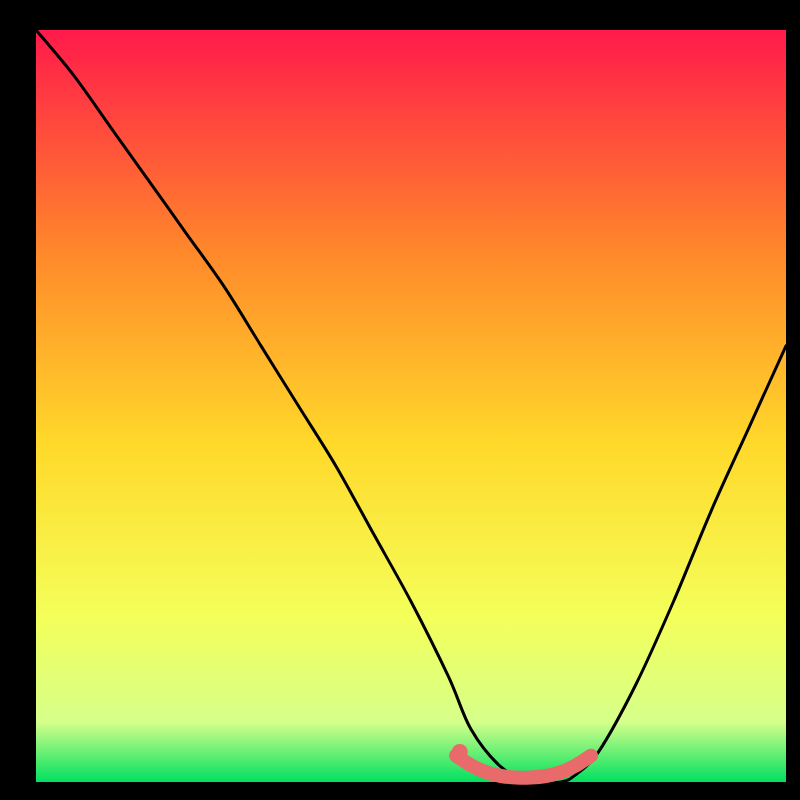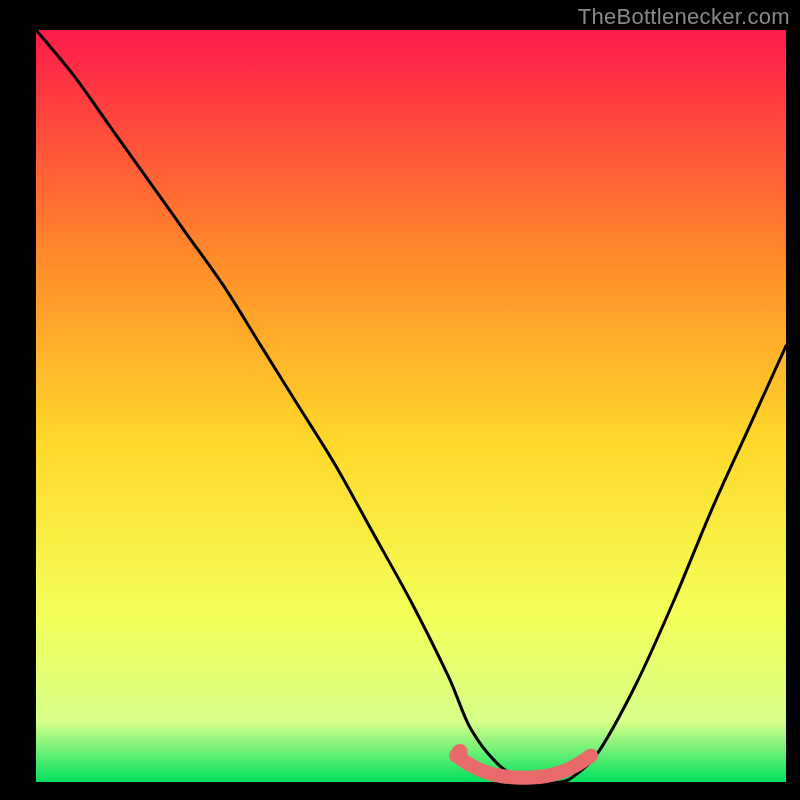--- a/index.html
+++ b/index.html
@@ -24,21 +24,20 @@
     font-size: 22px;
     font-weight: 500;
     letter-spacing: 0.3px;
   }
   svg { display: block; }
 </style>
 </head>
 <body>
 
 <div class="chart-wrap">
-  <div class="attrib">TheBottlenecker.com</div>
   <svg id="svg" width="800" height="800" viewBox="0 0 800 800">
     <defs>
       <linearGradient id="bg-grad" x1="0" y1="0" x2="0" y2="1">
         <stop id="g0" offset="0%" stop-color="#ff1a4b"></stop>
         <stop id="g1" offset="30%" stop-color="#ff8a2a"></stop>
         <stop id="g2" offset="55%" stop-color="#ffd92a"></stop>
         <stop id="g3" offset="78%" stop-color="#f4ff5a"></stop>
         <stop id="g4" offset="92%" stop-color="#d6ff8a"></stop>
         <stop id="g5" offset="100%" stop-color="#00e060"></stop>
       </linearGradient>

